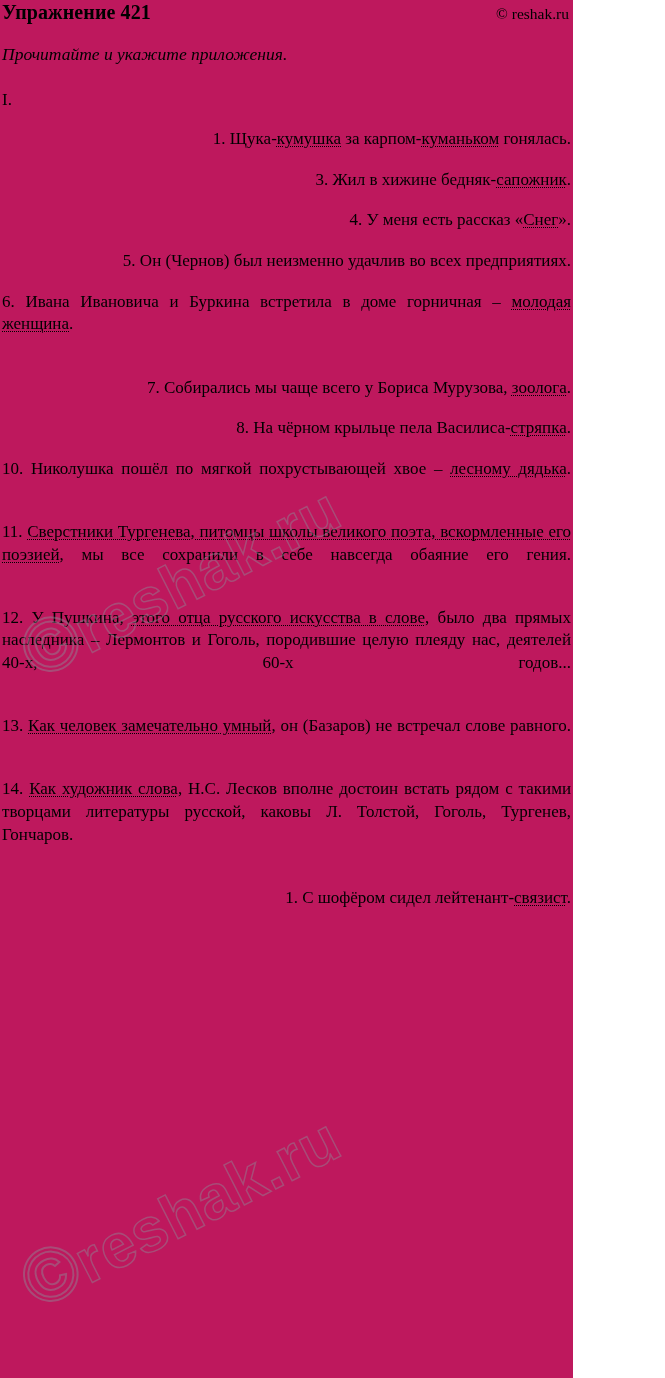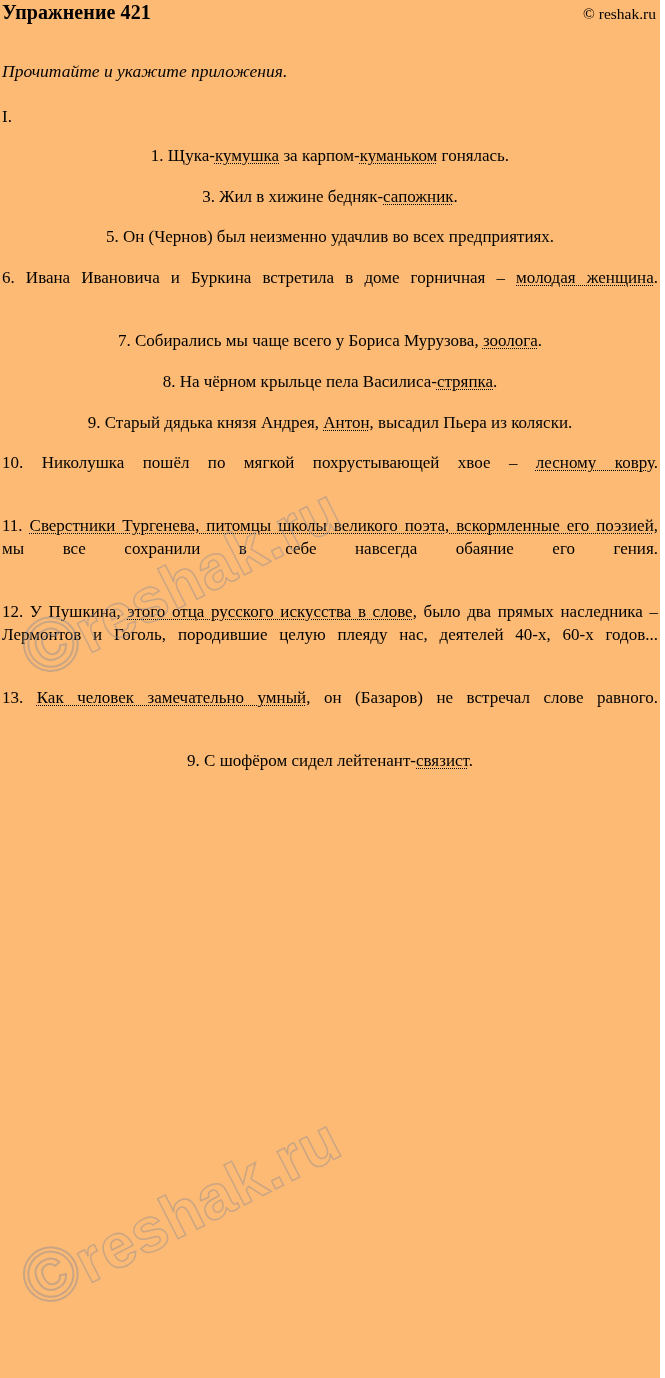--- a/index.html
+++ b/index.html
@@ -6,26 +6,26 @@
     margin: 0;
     padding: 0;
     background: #ffffff;
   }
   body {
     font-family: "Liberation Serif", "DejaVu Serif", serif;
     color: #000000;
   }
   .page {
     position: relative;
-    width: 660px;
+    width: 573px;
     min-height: 1378px;
     box-sizing: border-box;
     padding: 0 2px 6px 2px;
     overflow: hidden;
-    background: #fdba74;
+    background: #be185d;
   }
 
   
   .header {
     display: flex;
     align-items: baseline;
     justify-content: space-between;
     height: 26px;
     padding-top: 1px;
   }
@@ -39,21 +39,21 @@
     font-size: 15.5px;
     font-weight: normal;
     white-space: nowrap;
     padding-right: 2px;
   }
 
   
   .instruction {
     font-size: 17.5px;
     font-style: italic;
-    margin-top: 34px;
+    margin-top: 17px;
     line-height: 1.2;
   }
 
   
   .section-label {
     font-size: 17px;
     margin-top: 24px;
     line-height: 1.25;
   }
 
@@ -65,21 +65,21 @@
     margin-top: 18px;
     hyphens: none;
   }
   
   .item::after {
     content: "";
     display: inline-block;
     width: 100%;
   }
   .item.nojust {
-    text-align: center;
+    text-align: right;
   }
   .item.nojust::after { display: none; }
 
   
   .appos {
     text-decoration: underline;
     text-decoration-style: dotted;
     text-decoration-thickness: 1px;
     text-underline-offset: 2px;
   }
@@ -117,30 +117,31 @@
     <div class="exercise-title">Упражнение 421</div>
     <div class="copyright">© reshak.ru</div>
   </div>
 
   <div class="instruction">Прочитайте и укажите приложения.</div>
 
   <div id="sections-host">
       <div class="section-label">I.</div>
       <div class="item nojust"><span>1. Щука-</span><span class="appos">кумушка</span><span> за карпом-</span><span class="appos">куманьком</span><span> гонялась.</span></div>
       <div class="item nojust"><span>3. Жил в хижине бедняк-</span><span class="appos">сапожник</span><span>.</span></div>
+      <div class="item nojust"><span>4. У меня есть рассказ «</span><span class="appos">Снег</span><span>».</span></div>
       <div class="item nojust"><span>5. Он (Чернов) был неизменно удачлив во всех предприятиях.</span></div>
       <div class="item"><span>6. Ивана Ивановича и Буркина встретила в доме горничная – </span><span class="appos">молодая женщина</span><span>.</span></div>
       <div class="item nojust"><span>7. Собирались мы чаще всего у Бориса Мурузова, </span><span class="appos">зоолога</span><span>.</span></div>
       <div class="item nojust"><span>8. На чёрном крыльце пела Василиса-</span><span class="appos">стряпка</span><span>.</span></div>
-      <div class="item nojust"><span>9. Старый дядька князя Андрея, </span><span class="appos">Антон</span><span>, высадил Пьера из коляски.</span></div>
-      <div class="item"><span>10. Николушка пошёл по мягкой похрустывающей хвое – </span><span class="appos">лесному ковру</span><span>.</span></div>
+      <div class="item"><span>10. Николушка пошёл по мягкой похрустывающей хвое – </span><span class="appos">лесному дядька</span><span>.</span></div>
       <div class="item"><span>11. </span><span class="appos">Сверстники Тургенева, питомцы школы великого поэта, вскормленные его поэзией</span><span>, мы все сохранили в себе навсегда обаяние его гения.</span></div>
       <div class="item"><span>12. У Пушкина, </span><span class="appos">этого отца русского искусства в слове</span><span>, было два прямых наследника – Лермонтов и Гоголь, породившие целую плеяду нас, деятелей 40-х, 60-х годов...</span></div>
       <div class="item"><span>13. </span><span class="appos">Как человек замечательно умный</span><span>, он (Базаров) не встречал слове равного.</span></div>
-      <div class="item nojust"><span>9. С шофёром сидел лейтенант-</span><span class="appos">связист</span><span>.</span></div>
+      <div class="item"><span>14. </span><span class="appos">Как художник слова</span><span>, Н.С. Лесков вполне достоин встать рядом с такими творцами литературы русской, каковы Л. Толстой, Гоголь, Тургенев, Гончаров.</span></div>
+      <div class="item nojust"><span>1. С шофёром сидел лейтенант-</span><span class="appos">связист</span><span>.</span></div>
     </div>
 
   <div class="watermark wm-1">
     <span class="wm-c">©</span><span>reshak.ru</span>
   </div>
   <div class="watermark wm-2">
     <span class="wm-c">©</span><span>reshak.ru</span>
   </div>
 
 </div>

